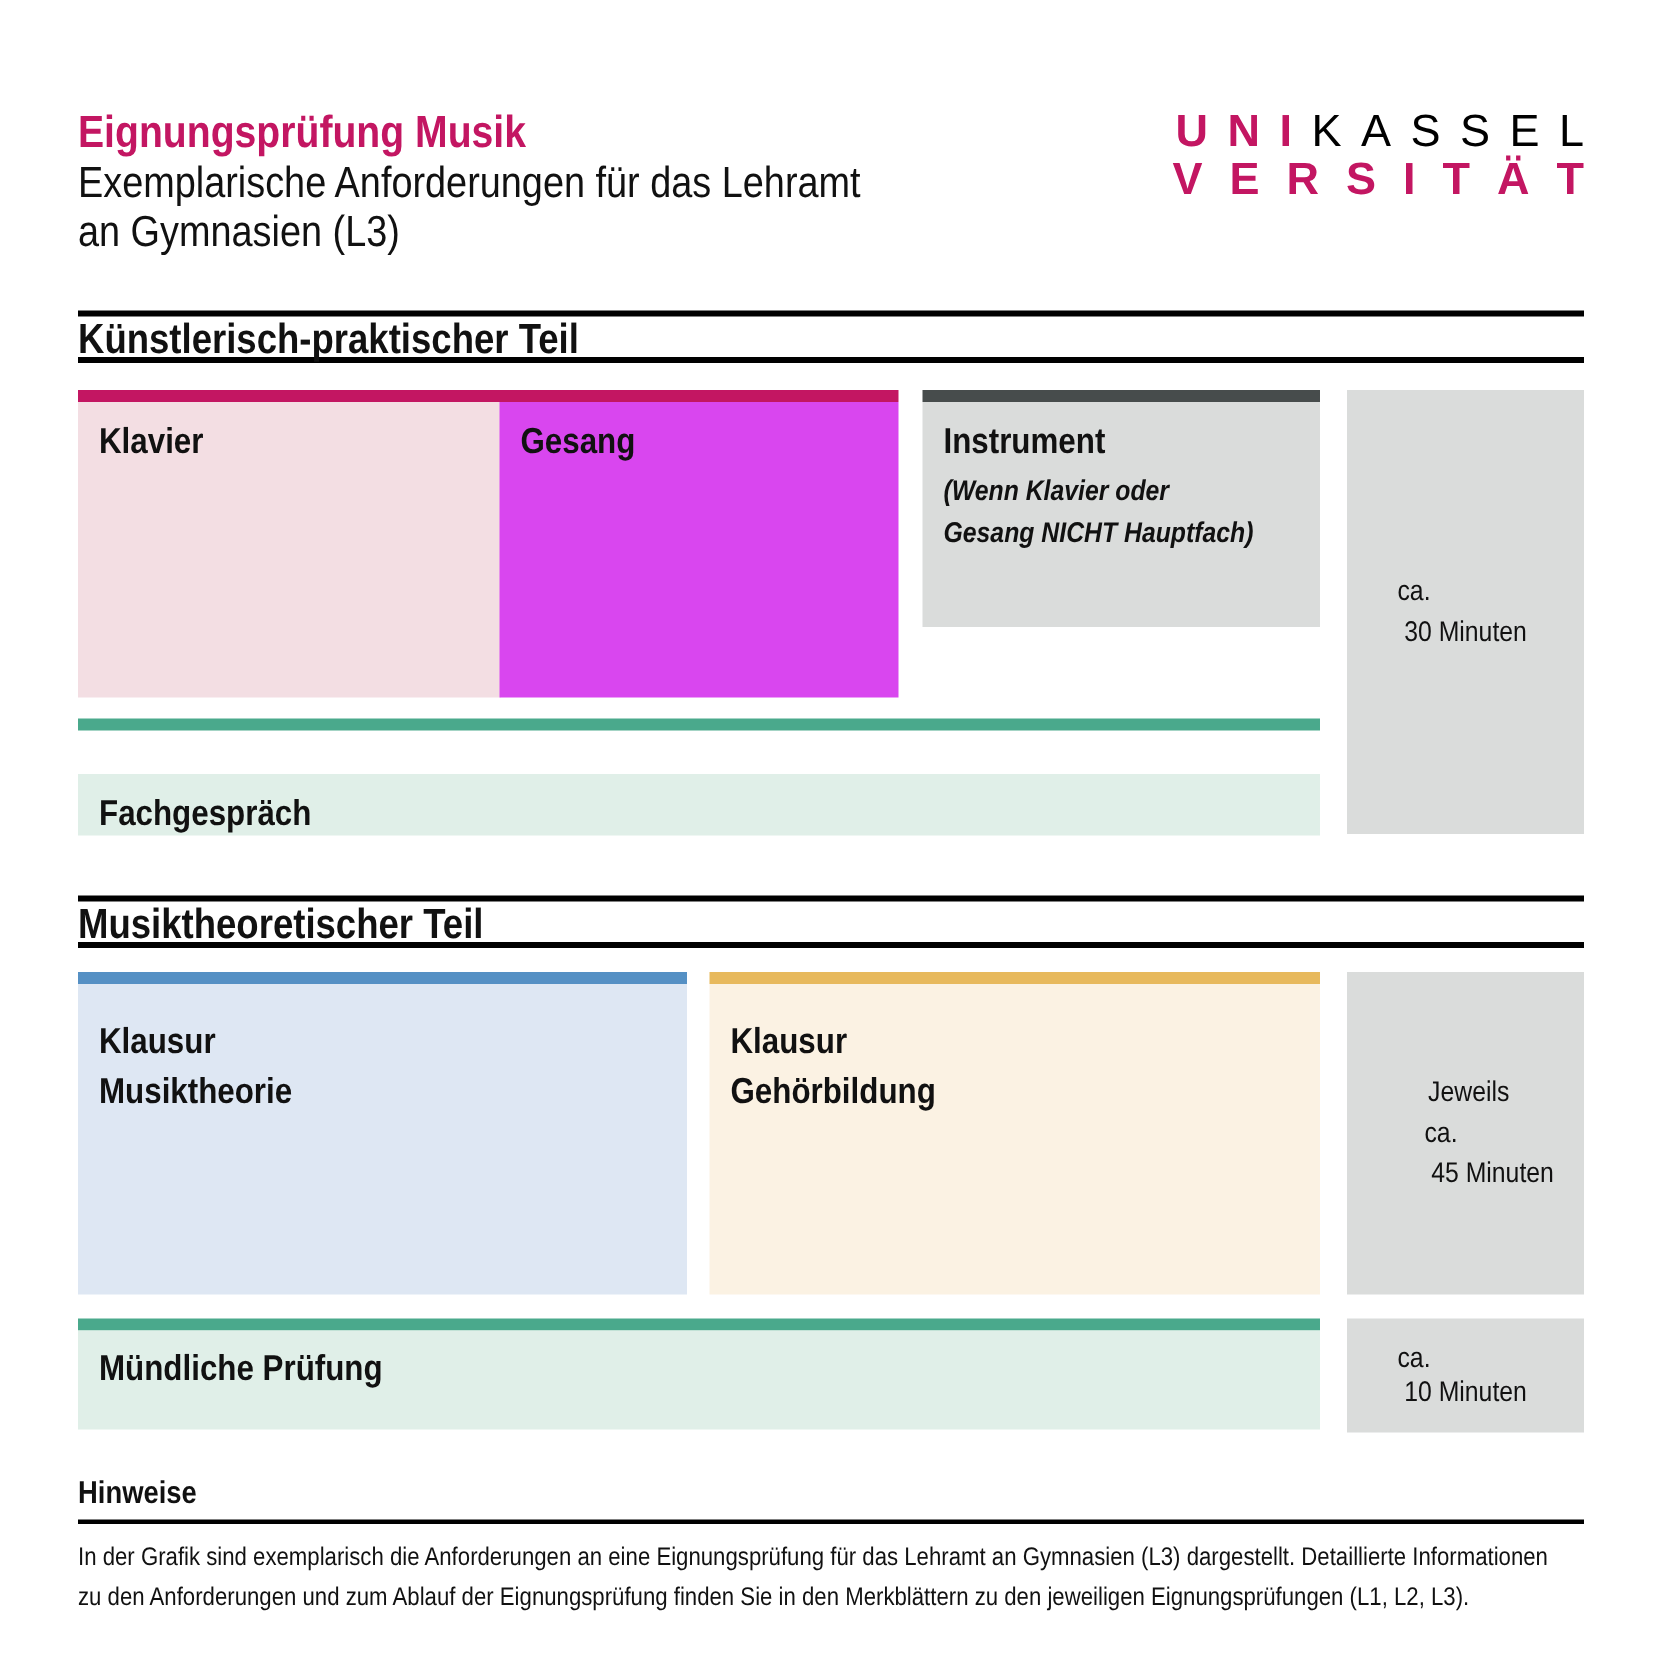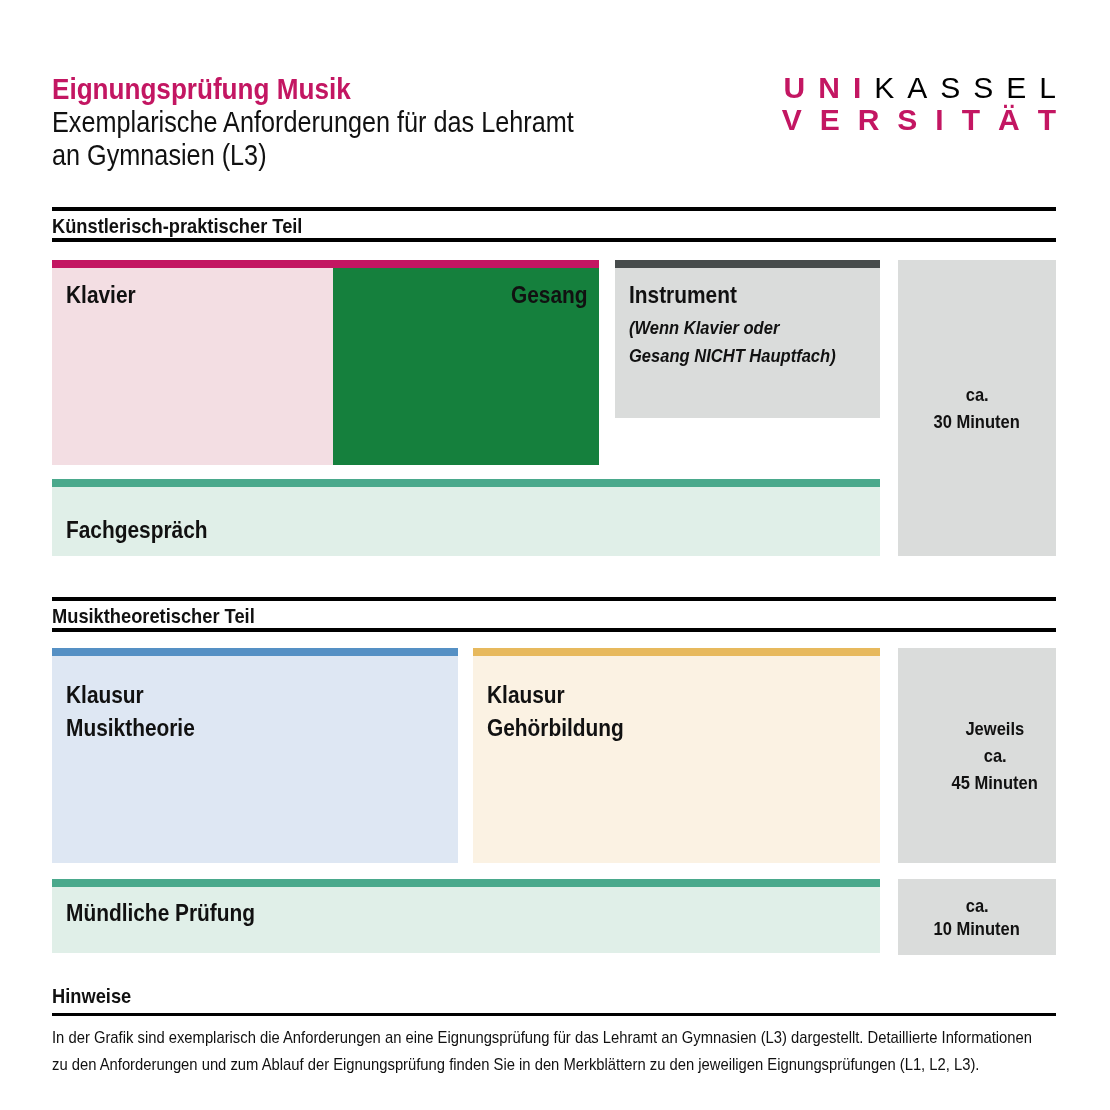--- a/index.html
+++ b/index.html
@@ -22,52 +22,52 @@
   .logo { right:54px; top:72px; text-align:right; line-height:32px; }
   .logo-row1 { letter-spacing:13px; margin-right:-13px; font-size:30px; }
   .logo-row1 .uni { font-weight:700; color:var(--brand,#C31662); }
   .logo-row1 .kassel { font-weight:400; color:#000;margin-top:48px; }
   .logo-row2 { letter-spacing:18px; margin-right:-18px; font-size:30px; font-weight:700; color:var(--brand,#C31662); }
 
   
   .section-head {
     left:52px; width:1004px; height:35px;
     border-top:4px solid #000; border-bottom:4px solid #000;
-    font-size:21px; font-weight:700; line-height:26px; padding-top:2px;
+    font-size:28px; font-weight:700; line-height:26px; padding-top:2px;
   }
   .section-head.s1 { top:207px; }
   .section-head.s2 { top:597px; }
 
   
   .box { display:flex; flex-direction:column; }
   .box .bar { height:8px; flex:0 0 8px; }
   .box .fillarea { flex:1 1 auto; padding-left:14px; }
   .box .label { font-size:24px; font-weight:700; }
   .box .sub { font-size:19px; font-style:italic; font-weight:700; line-height:28px; margin-top:5px; }
 
   .b1 { left:52px;  top:260px; width:282px; height:205px; }
   .b2 { left:333px; top:260px; width:266px; height:205px; }
   .b3 { left:615px; top:260px; width:265px; height:158px; }
   .b1 .fillarea, .b2 .fillarea, .b3 .fillarea { padding-top:13px; }
 
   .wide1 { left:52px; top:479px; width:828px; height:77px; }
-  .wide1 .fillarea { padding-top:29px; }
+  .wide1 .fillarea { padding-top:13px;margin-top:29px; }
   .wide2 { left:52px; top:879px; width:828px; height:74px; }
   .wide2 .fillarea { padding-top:12px; }
 
   .k1 { left:52px;  top:648px; width:406px; height:215px; }
   .k2 { left:473px; top:648px; width:407px; height:215px; }
   .k1 .fillarea, .k2 .fillarea { padding-top:22px; }
   .label2l { font-size:24px; font-weight:700; line-height:33px; }
 
   
   .duration {
     left:898px; width:158px;
-    display:flex; align-items:center; justify-content:center; text-align:center;
-    font-weight:700;
+    display:flex; align-items:center; justify-content:center; text-align:left;
+    font-weight:400;
   }
   .d30 { top:260px; height:296px; font-size:19px; line-height:27px; }
   .d45 { top:648px; height:215px; font-size:19px; line-height:27px;padding-left:36px; }
   .d10 { top:879px; height:76px;  font-size:19px; line-height:23px; }
 
   
   .foot-head { left:52px; top:984px; font-size:21px; font-weight:700; }
   .foot-rule { left:52px; top:1013px; width:1004px; height:3px; background:#000; }
   .foot-line1 { left:52px; top:1024px; font-size:17px; line-height:27px; }
   .foot-line2 { left:52px; top:1051px; font-size:17px; line-height:27px; }
@@ -96,21 +96,21 @@
 
 <div class="abs box b1">
   <div class="bar" style="background-color: rgb(195, 22, 98);"></div>
   <div class="fillarea" style="background-color: rgb(243, 222, 227);">
     <div class="label"><span class="cond">Klavier</span></div>
   </div>
 </div>
 
 <div class="abs box b2">
   <div class="bar" style="background-color: rgb(195, 22, 98);"></div>
-  <div class="fillarea" style="background-color: #15803d; text-align: right;">
+  <div class="fillarea" style="background-color: #d946ef;">
     <div class="label"><span class="cond">Gesang</span></div>
   </div>
 </div>
 
 <div class="abs box b3">
   <div class="bar" style="background-color: rgb(71, 76, 76);"></div>
   <div class="fillarea" style="background-color: rgb(218, 220, 219);">
     <div class="label"><span class="cond">Instrument</span></div>
     <div class="sub">
       <div><span class="cond">(Wenn Klavier oder</span></div>

